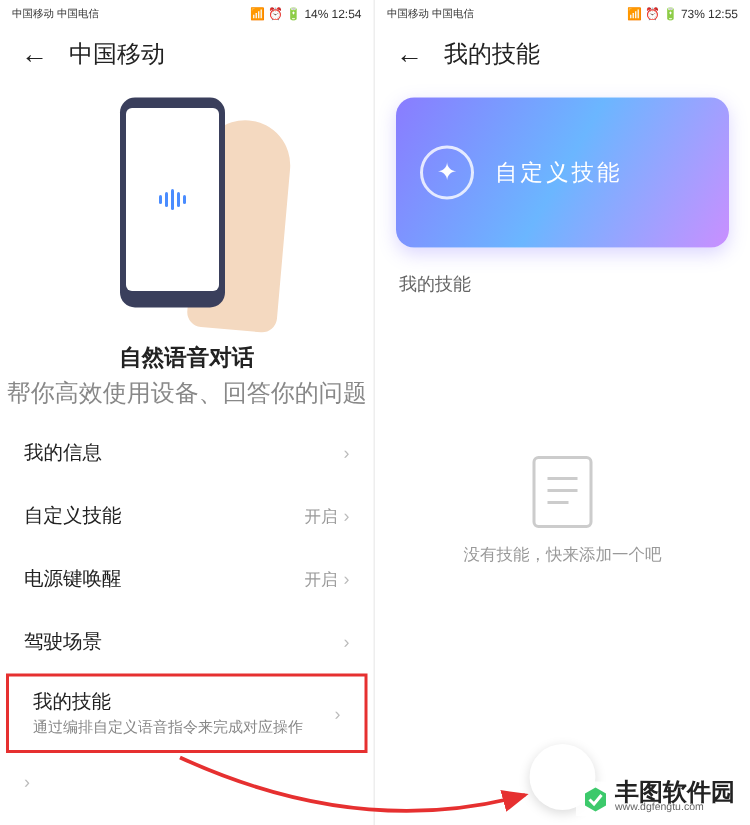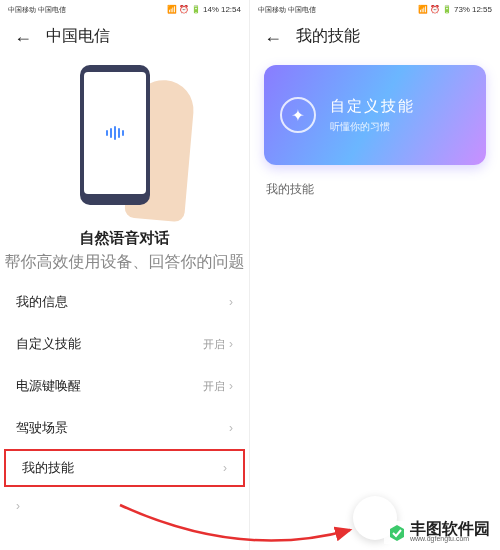--- a/index.html
+++ b/index.html
@@ -63,21 +63,21 @@
       <div class="status-right">
         <span>📶</span>
         <span>⏰</span>
         <span>🔋</span>
         <span>14%</span>
         <span>12:54</span>
       </div>
     </div>
     <div class="header">
       <span class="back-arrow">←</span>
-      <span class="title">中国电信</span>
+      <span class="title">中国移动</span>
     </div>
     <div class="illustration">
       <div class="phone-hand">
         <div class="hand"></div>
         <div class="thumb"></div>
         <div class="phone-body"></div>
         <div class="phone-screen">
             <div class="wave">
               <span></span>
               <span></span>
@@ -117,20 +117,21 @@
       <span class="list-label">驾驶场景</span>
       <span class="list-right">
           <span class="chevron">›</span>
         </span>
     </div>
 
     <div class="highlight-box">
       <div class="list-multi" style="display:flex;justify-content:space-between;align-items:center;">
         <div>
           <div class="list-label">我的技能</div>
+          <div class="list-desc">通过编排自定义语音指令来完成对应操作</div>
         </div>
         <span class="chevron">›</span>
       </div>
     </div>
 
     <div class="list-item">
       <span class="list-right">
           <span class="chevron">›</span>
         </span>
     </div>
@@ -149,26 +150,31 @@
     </div>
     <div class="header">
       <span class="back-arrow">←</span>
       <span class="title">我的技能</span>
     </div>
 
     <div class="card">
       <div class="card-icon">✦</div>
       <div class="card-text">
         <div class="card-title">自定义技能</div>
-        <div class="card-sub">听懂你的习惯</div>
       </div>
     </div>
 
     <div class="section-label">我的技能</div>
 
+    <div class="empty-state">
+      <div class="empty-icon">
+          <div class="empty-line3"></div>
+        </div>
+      <div class="empty-text">没有技能，快来添加一个吧</div>
+    </div>
 
     <div class="fab"></div>
   </div>
 </div>
 
 <svg class="arrow-annotation" width="500" height="550" style="left:0;top:0;">
   <defs>
       <marker id="ah" markerWidth="8" markerHeight="8" refX="6" refY="3" orient="auto">
         <path d="M0,0 L7,3 L0,6 Z" fill="#e63030"></path>
       </marker>

